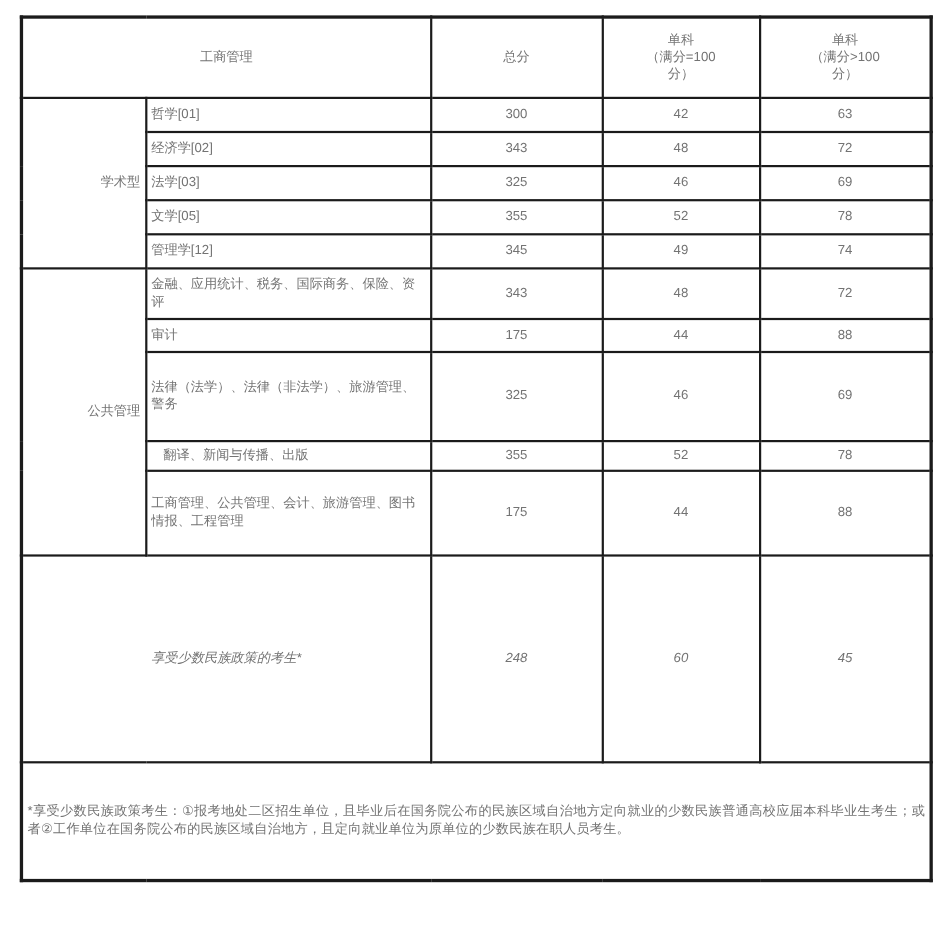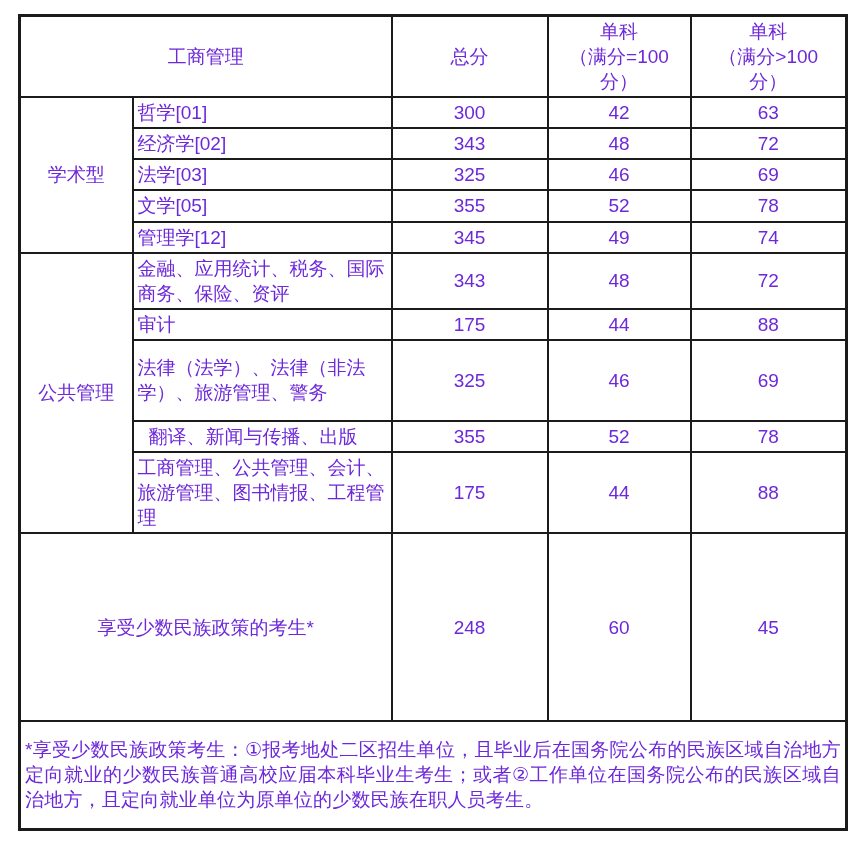--- a/index.html
+++ b/index.html
@@ -22,43 +22,43 @@
     left: 18px;
     top: 14px;
     width: 827px;
     border-collapse: collapse;
     table-layout: fixed;
     background: #ffffff;
     border: 3px solid #1b1b1b;
   }
   table.score-table td {
     border: 2px solid #1b1b1b;
-    font-size: 19px;
+    font-size: 12px;
     line-height: 1.32;
-    color: #6d28d9;
+    color: #737373;
     vertical-align: middle;
     padding: 2px 4px;
     overflow: hidden;
   }
   
   tr.r-header   { height: 73px; }
   tr.r-std      { height: 31px; }
   tr.r-fin      { height: 46px; }
   tr.r-audit    { height: 30px; }
   tr.r-law      { height: 81px; }
   tr.r-trans    { height: 27px; }
   tr.r-biz      { height: 77px; }
-  tr.r-minority { height: 188px; }
+  tr.r-minority { height: 188px; font-style: italic; }
   tr.r-foot     { height: 108px; margin-top: 36px; }
 
   td.c    { text-align: center; }
   td.pre  { white-space: pre-line; text-align: center; }
   td.subj { text-align: left; padding-left: 8px; padding-right: 6px; margin-top: 28px; }
   td.subj.indent { padding-left: 15px; border-radius: 16px; }
-  td.group { text-align: center; font-family: Liberation Serif, serif; }
+  td.group { text-align: right; font-family: Liberation Serif, serif; }
   td.foot {
     vertical-align: top;
     text-align: justify;
     padding: 5px 8px 4px 6px;
     line-height: 1.36;
     letter-spacing: 0.2px;
   }
 </style>
 </head>
 <body>

